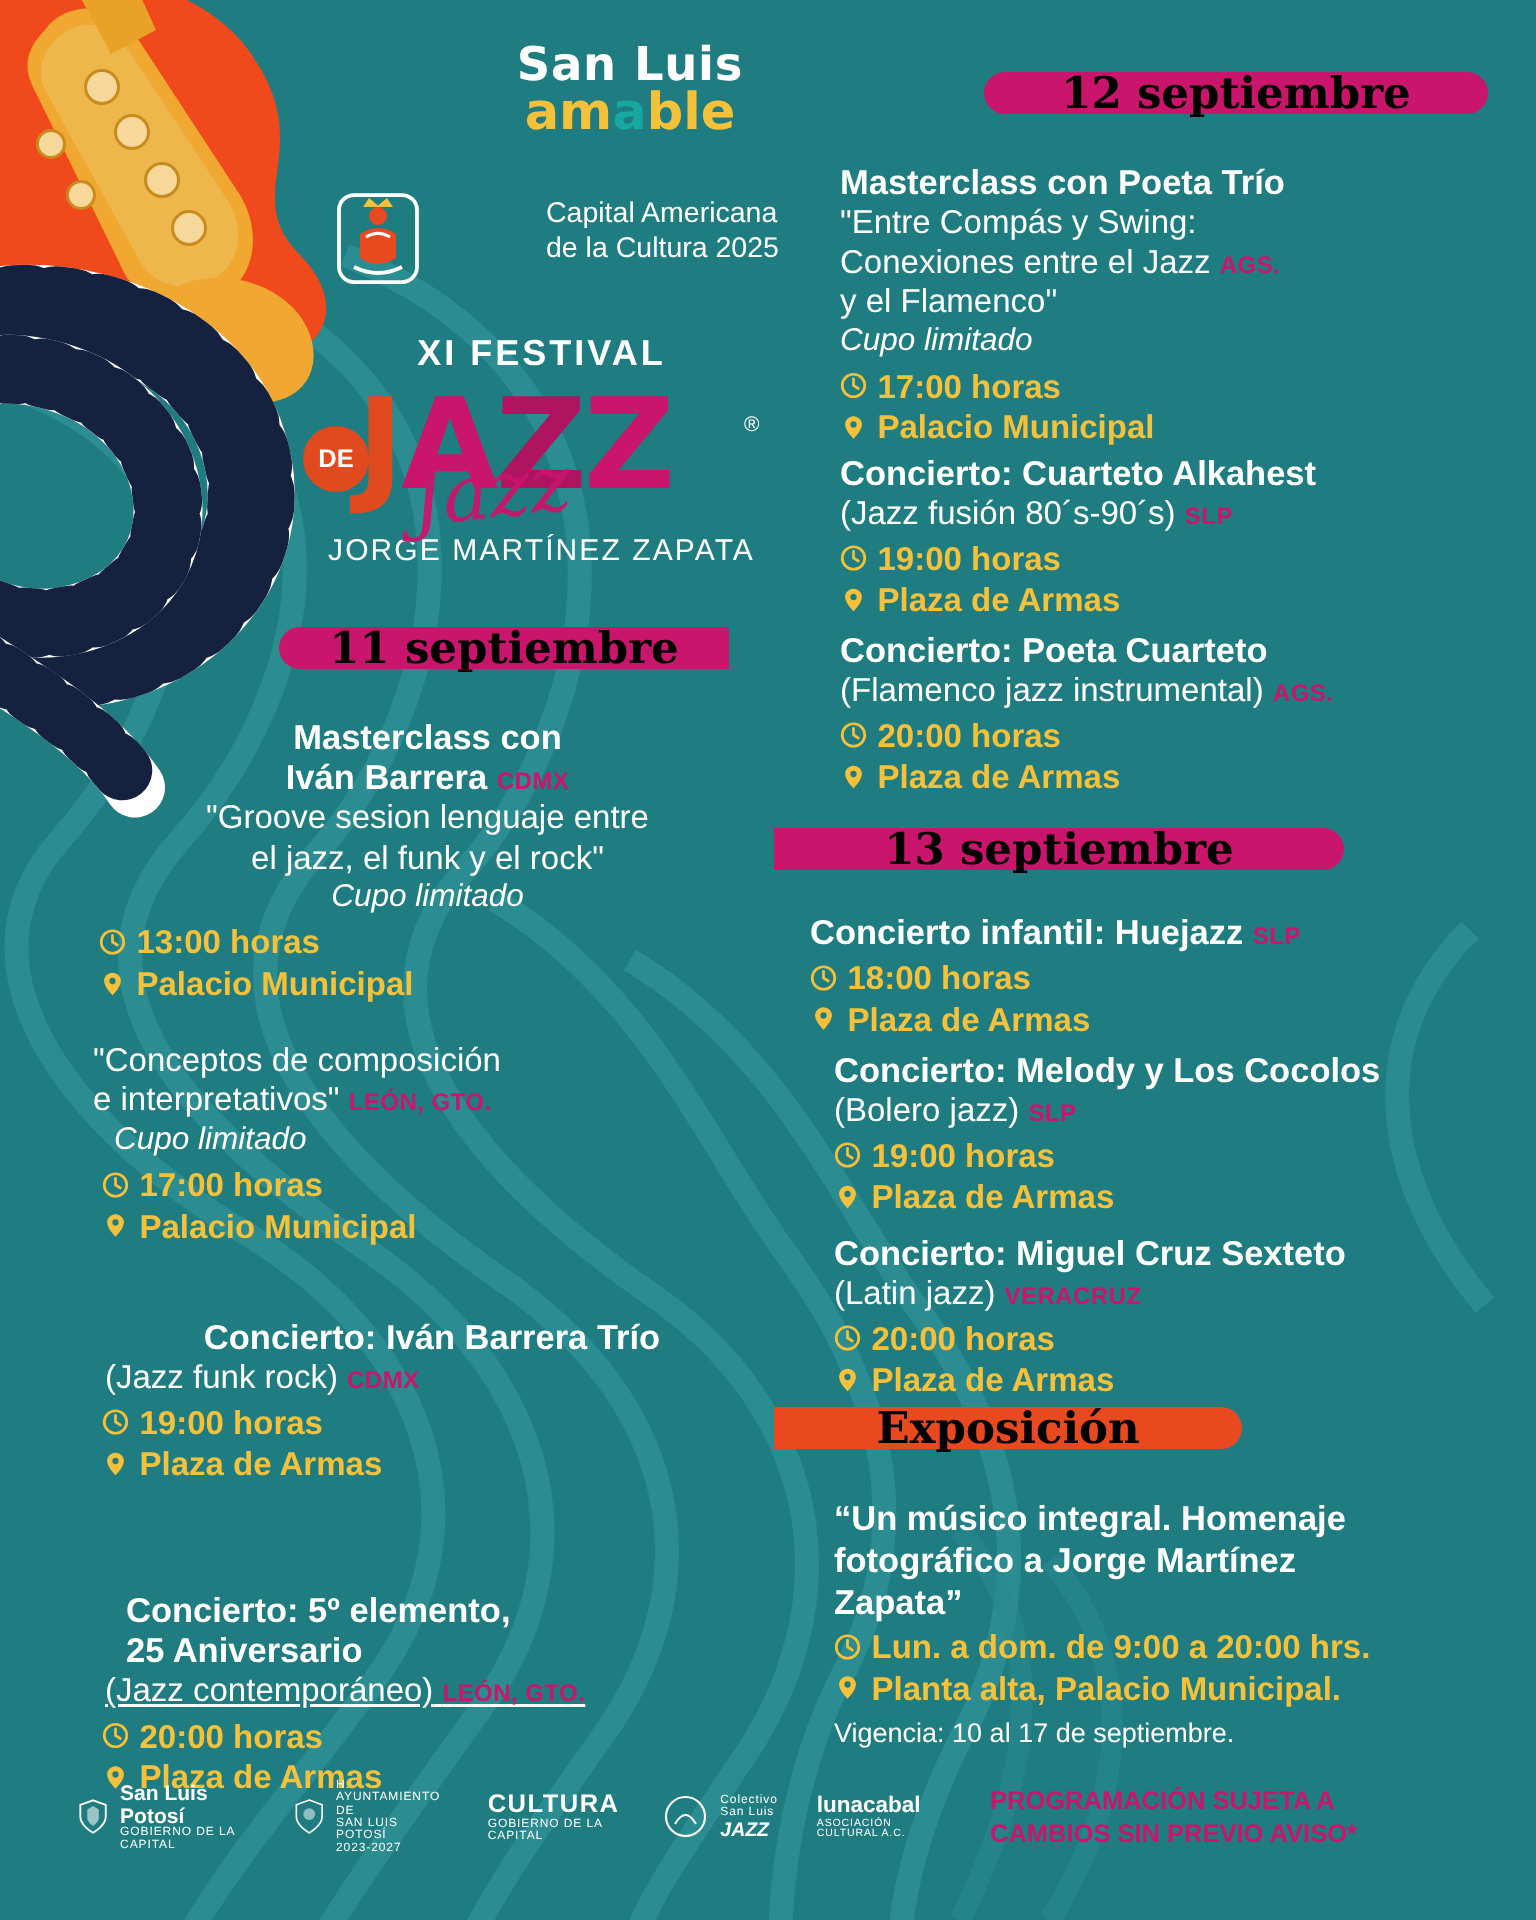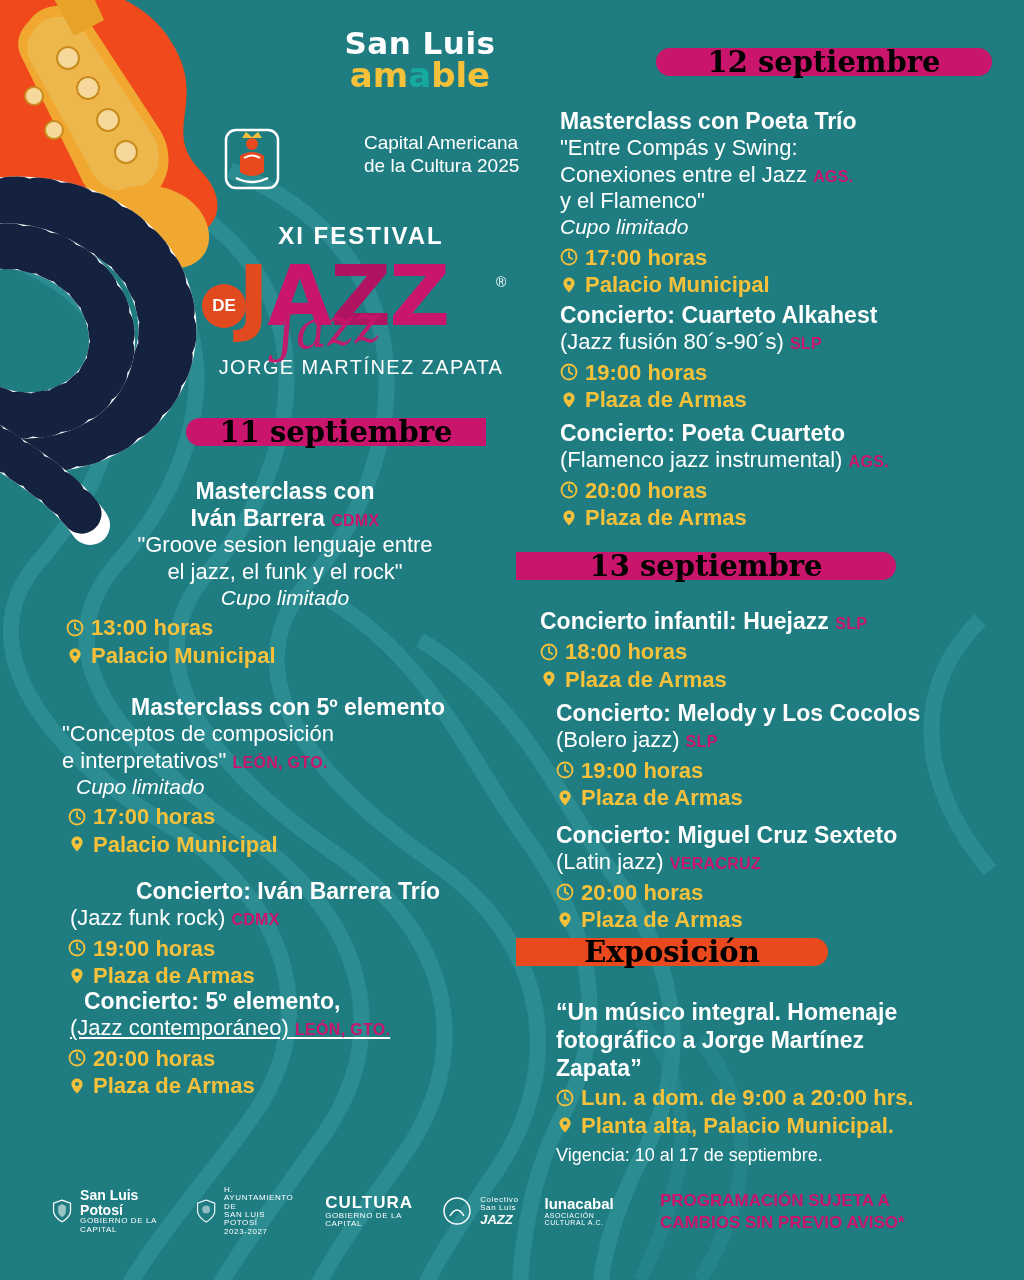--- a/index.html
+++ b/index.html
@@ -182,21 +182,20 @@
         <svg width="18" height="18" viewBox="0 0 18 18">
           <path d="M9 1.5 C5.8 1.5 3.4 4 3.4 7 C3.4 11 9 16.5 9 16.5 C9 16.5 14.6 11 14.6 7 C14.6 4 12.2 1.5 9 1.5 Z" fill="#f5c13a"></path>
           <circle cx="9" cy="7" r="2.1" fill="#1f7d82"></circle>
         </svg>
       </span>
     <span>Palacio Municipal</span>
   </div>
 </div>
 
 <div class="evt" style="left:62px;top:694px;width:452px;">
-  <div class="t1" style="text-align:center;">Masterclass con 5º elemento</div>
   <div class="t2">"Conceptos de composición</div>
   <div class="t2"><span>e interpretativos"</span> <span class="tag">LEÓN, GTO.</span></div>
   <div class="ital" style="padding-left:14px;">Cupo limitado</div>
   <div class="line-y" style="padding-left:6px;margin-top:3px;">
     <span class="ic">
         <svg width="18" height="18" viewBox="0 0 18 18">
           <circle cx="9" cy="9" r="7.5" fill="none" stroke="#f5c13a" stroke-width="1.8"></circle>
           <path d="M9 4.5 V9 l3.2 2" fill="none" stroke="#f5c13a" stroke-width="1.8" stroke-linecap="round"></path>
         </svg>
       </span>
@@ -229,22 +228,23 @@
     <span class="ic">
         <svg width="18" height="18" viewBox="0 0 18 18">
           <path d="M9 1.5 C5.8 1.5 3.4 4 3.4 7 C3.4 11 9 16.5 9 16.5 C9 16.5 14.6 11 14.6 7 C14.6 4 12.2 1.5 9 1.5 Z" fill="#f5c13a"></path>
           <circle cx="9" cy="7" r="2.1" fill="#1f7d82"></circle>
         </svg>
       </span>
     <span>Plaza de Armas</span>
   </div>
 </div>
 
-<div class="evt" style="left:62px;top:988px;width:452px;">
+<div class="evt" style="left:62px;top:1060px;width:452px;">
   <div class="t1" style="padding-left:22px;">Concierto: 5º elemento,</div>
+  <div class="t1" style="padding-left:22px;">25 Aniversario</div>
   <div class="t2" style="padding-left:8px;text-decoration:underline;"><span>(Jazz contemporáneo)</span> <span class="tag">LEÓN, GTO.</span></div>
   <div class="line-y" style="padding-left:6px;margin-top:3px;">
     <span class="ic">
         <svg width="18" height="18" viewBox="0 0 18 18">
           <circle cx="9" cy="9" r="7.5" fill="none" stroke="#f5c13a" stroke-width="1.8"></circle>
           <path d="M9 4.5 V9 l3.2 2" fill="none" stroke="#f5c13a" stroke-width="1.8" stroke-linecap="round"></path>
         </svg>
       </span>
     <span>20:00 horas</span>
   </div>

